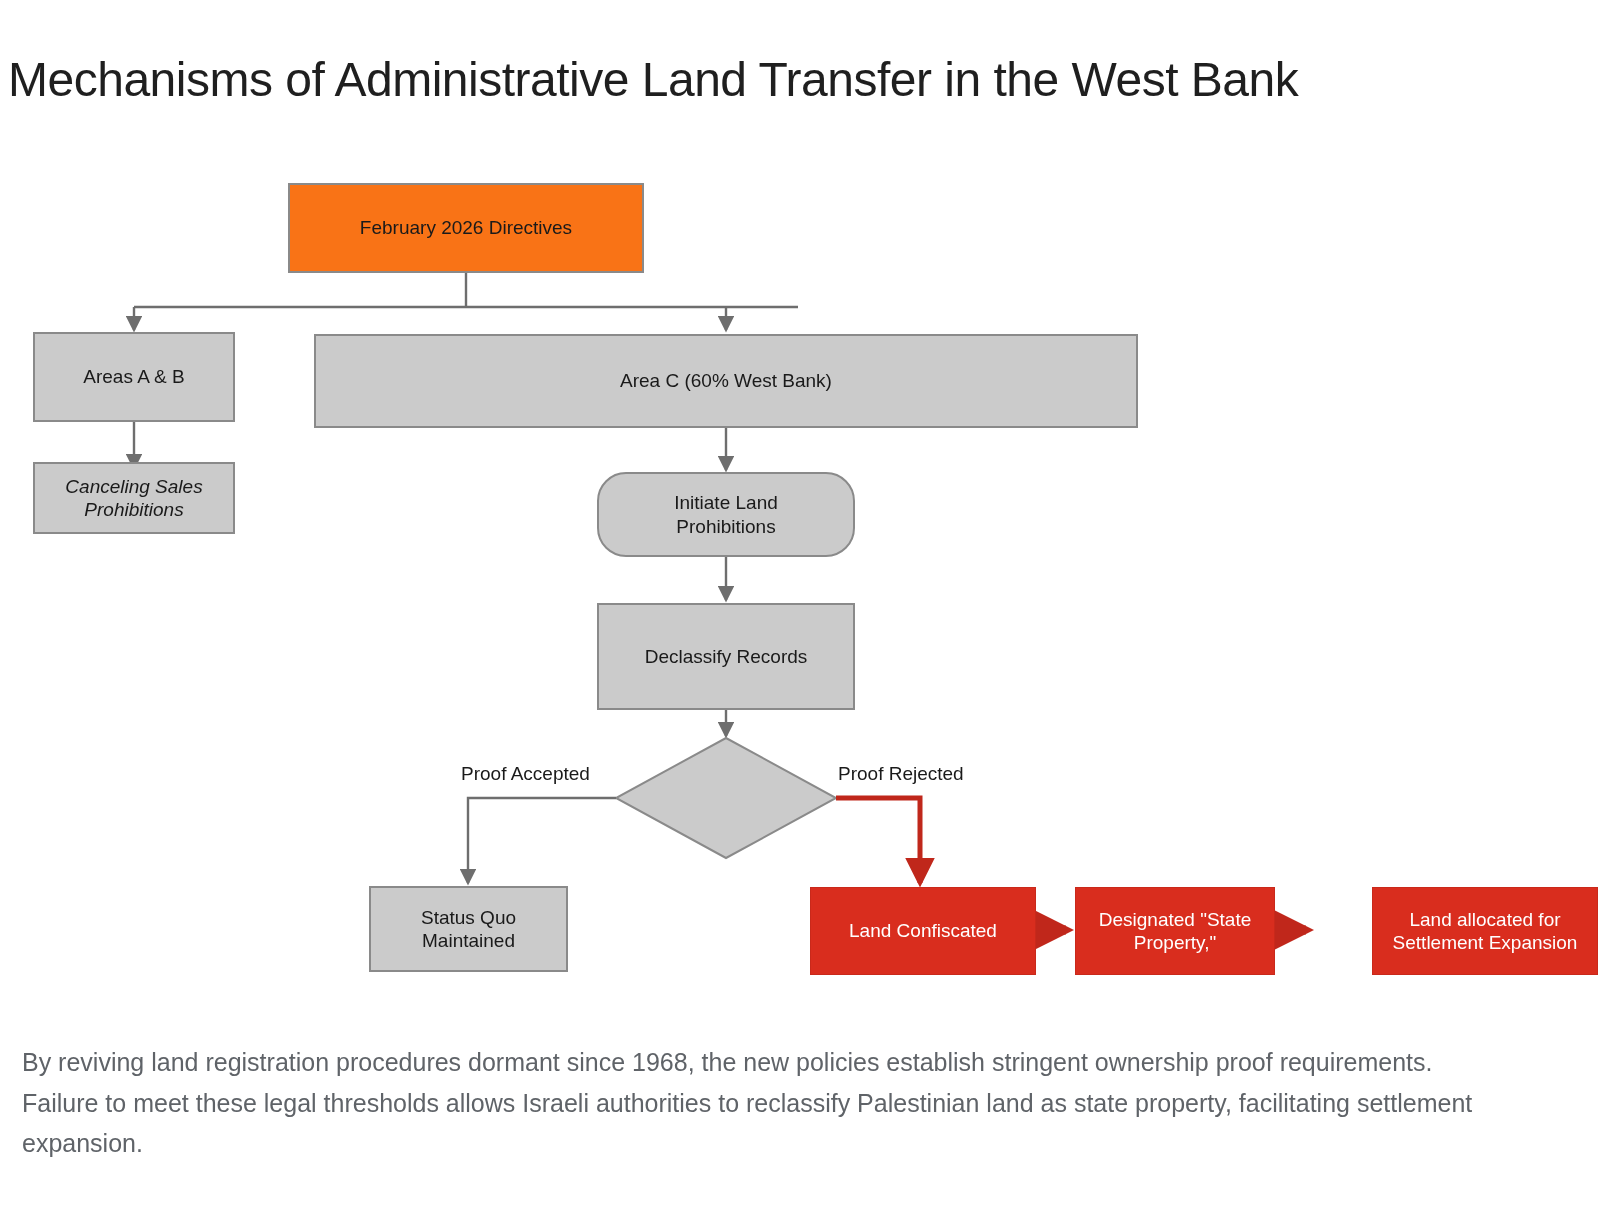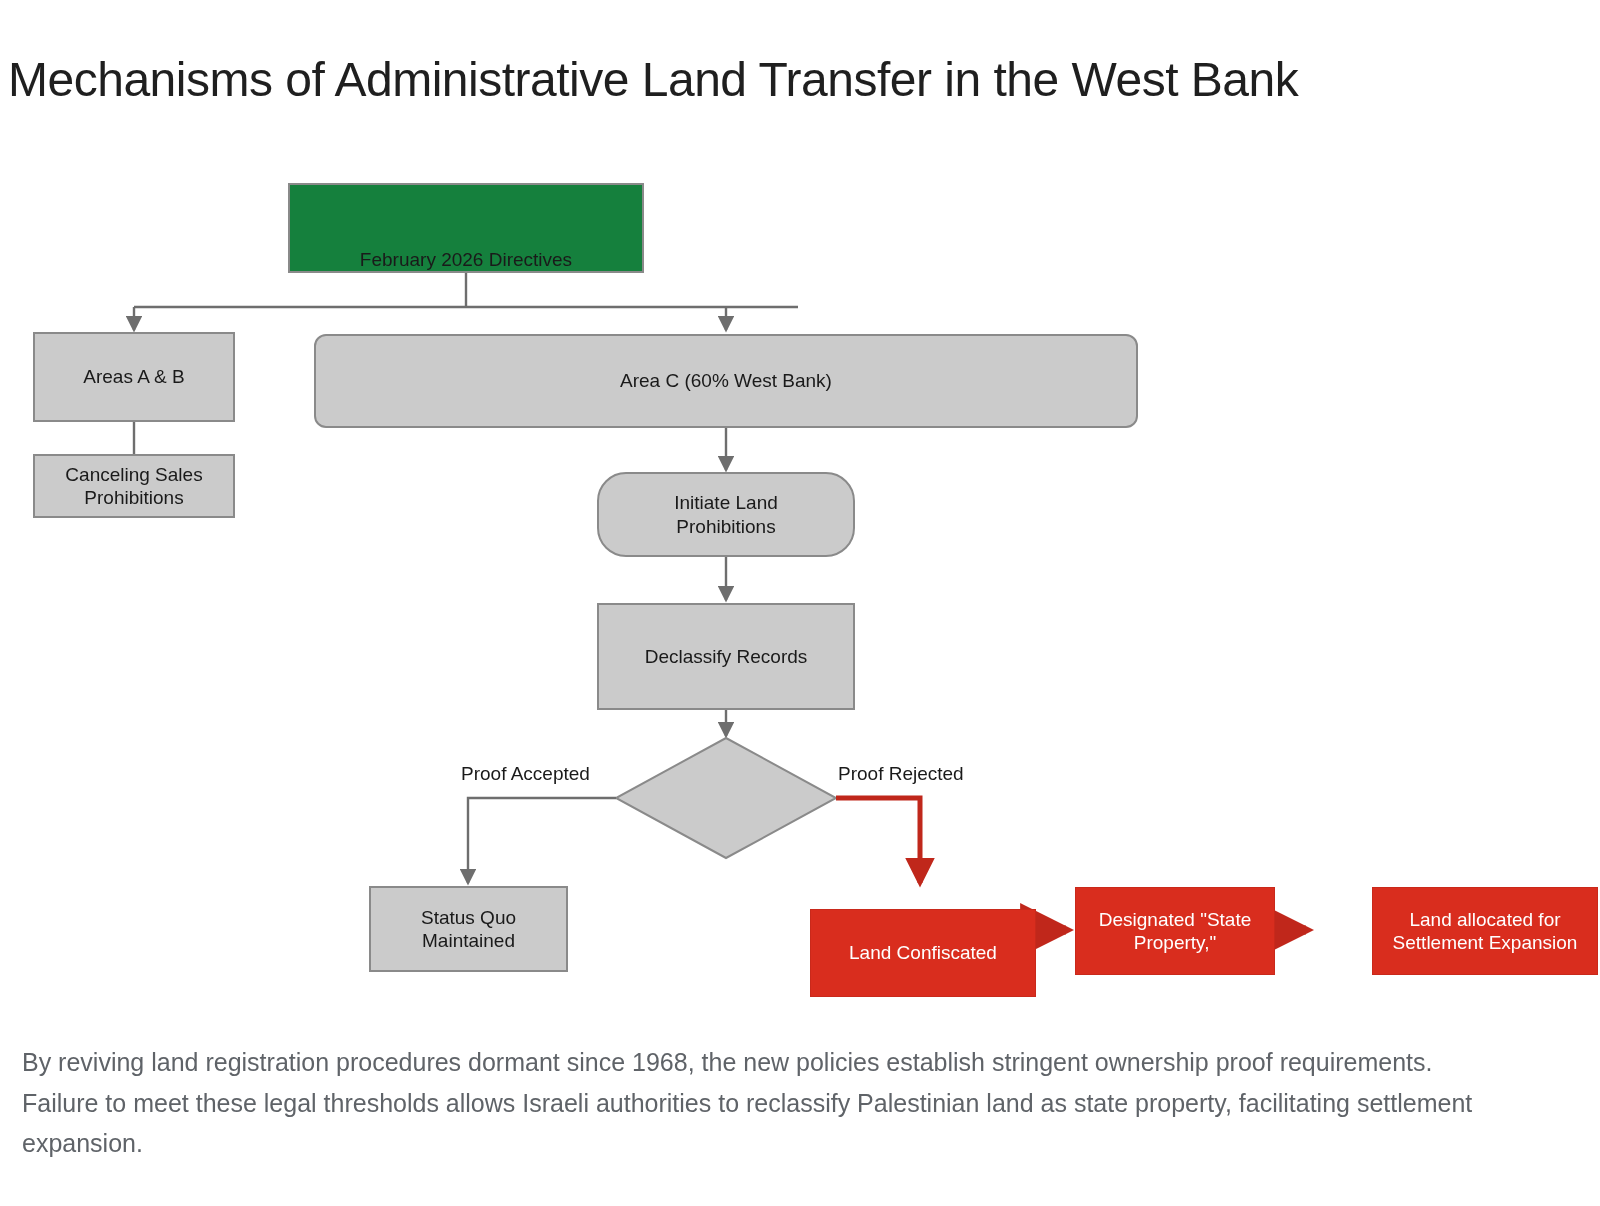--- a/index.html
+++ b/index.html
@@ -47,22 +47,21 @@
     justify-content: center;
     text-align: center;
     line-height: 1.22;
   }
   .node-process {
     border: 2px solid #8a8a8a;
     font-size: 19px;
     color: #1a1a1a;
   }
   .node-root {
-    background: #15803d;
-    align-items: flex-end;
+    background: #f97316;
   }
   .node-gray {
     background: #cbcbcb;
   }
   .node-red {
     background: #d92d1e;
     border: 1px solid #c9291b;
     color: #ffffff;
     font-size: 19px;
   }
@@ -135,46 +134,46 @@
   </svg>
 
   <div class="node node-process node-root" style="left:288px; top:33px; width:356px; height:90px;">
     <span>February 2026 Directives</span>
   </div>
 
   <div class="node node-process node-gray" style="left:33px; top:182px; width:202px; height:90px;">
     <span>Areas A &amp; B</span>
   </div>
 
-  <div class="node node-process node-gray" style="left:314px; top:184px; width:824px; height:94px;border-radius:12px;">
+  <div class="node node-process node-gray" style="left:314px; top:184px; width:824px; height:94px;">
     <span>Area C (60% West Bank)</span>
   </div>
 
-  <div class="node node-process node-gray" style="left:33px; top:304px; width:202px; height:64px;">
+  <div class="node node-process node-gray" style="left:33px; top:312px; width:202px; height:72px;font-style:italic;">
     <span><span>Canceling Sales</span><br><span>Prohibitions</span></span>
   </div>
 
   <div class="node node-process node-gray" style="left:597px; top:322px; width:258px; height:85px;border-radius:29px;">
     <span><span>Initiate Land</span><br><span>Prohibitions</span></span>
   </div>
 
   <div class="node node-process node-gray" style="left:597px; top:453px; width:258px; height:107px;">
     <span>Declassify Records</span>
   </div>
 
 
   <span class="edge-label" style="left:461px; top:613px;">Proof Accepted</span>
 
   <span class="edge-label" style="left:838px; top:613px;">Proof Rejected</span>
 
   <div class="node node-process node-gray" style="left:369px; top:736px; width:199px; height:86px;">
     <span><span>Status Quo</span><br><span>Maintained</span></span>
   </div>
 
-  <div class="node node-red" style="left:810px; top:737px; width:226px; height:88px;margin-top:22px;">
+  <div class="node node-red" style="left:810px; top:737px; width:226px; height:88px;">
     <span>Land Confiscated</span>
   </div>
 
   <div class="node node-red" style="left:1075px; top:737px; width:200px; height:88px;">
     <span><span>Designated "State</span><br><span>Property,"</span></span>
   </div>
 
   <div class="node node-red" style="left:1372px; top:737px; width:226px; height:88px;">
     <span><span>Land allocated for</span><br><span>Settlement Expansion</span></span>
   </div>

